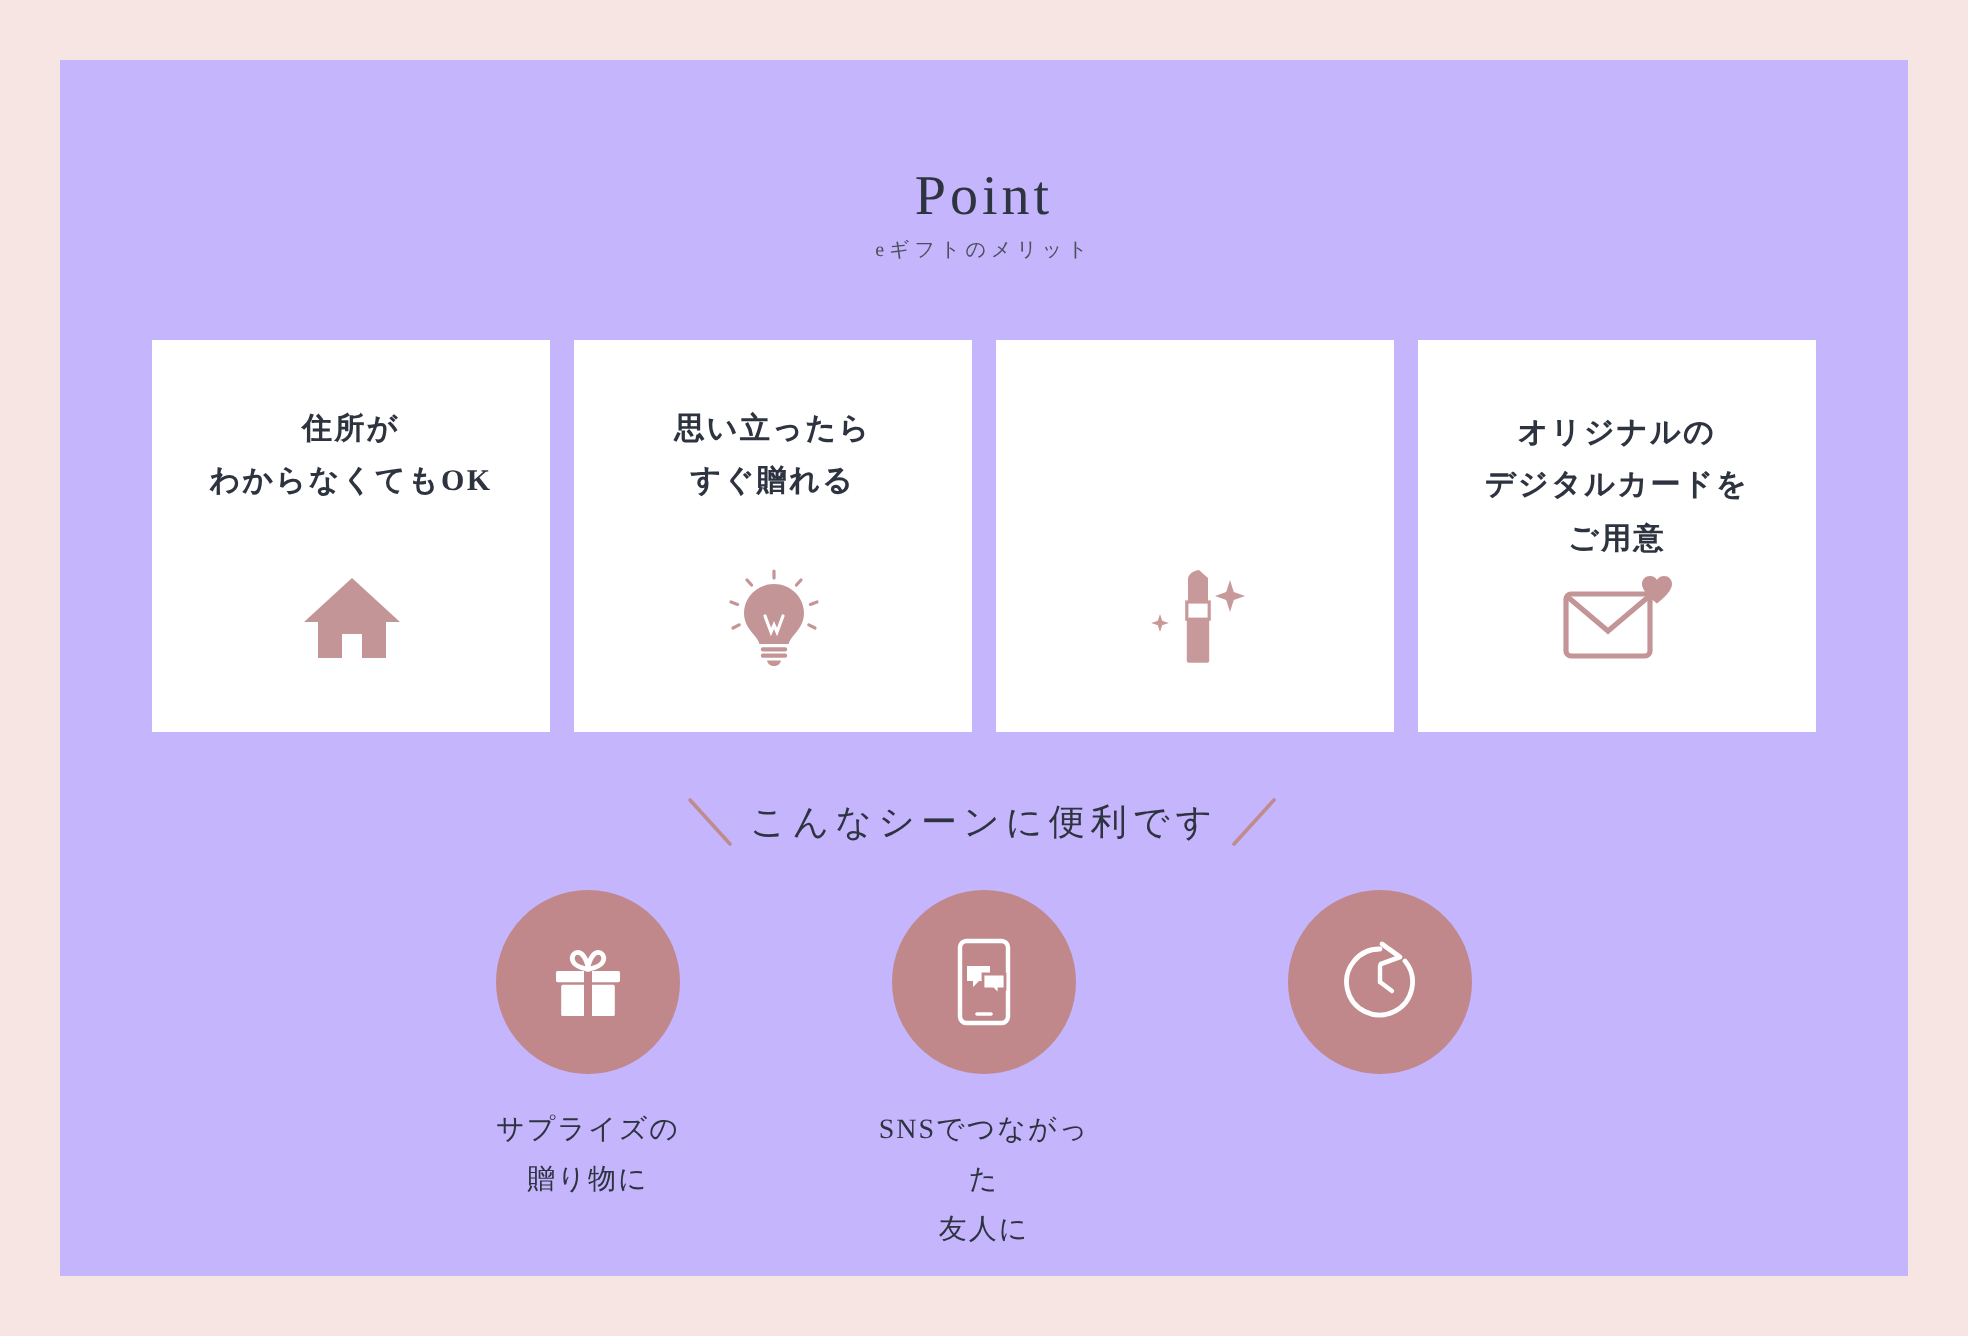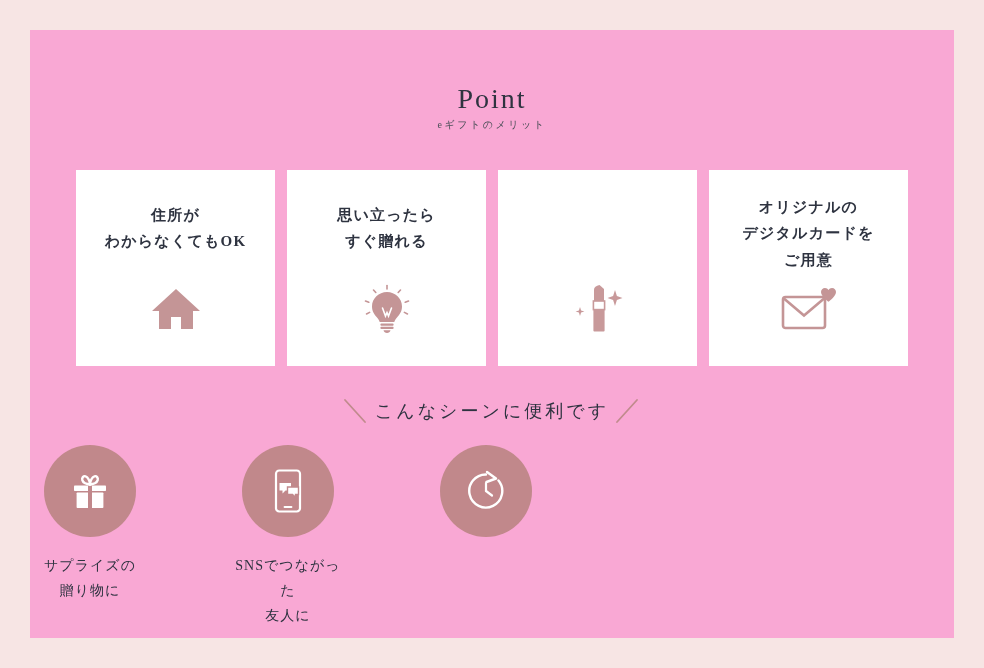--- a/index.html
+++ b/index.html
@@ -11,21 +11,21 @@
   }
   .page {
     position:relative;
     width:984px; height:668px;
     background:#f7e5e4;
   }
   .inner-panel {
     position:absolute;
     left:30px; top:30px;
     width:924px; height:608px;
-    background:#f9a8d4;
+    background:#c4b5fd;
   }
 
   
   .heading-block {
     position:absolute;
     left:0; top:52px;
     width:924px;
     text-align:center;
   }
   .point-title {
@@ -63,21 +63,21 @@
   .card-text {
     margin-top:32px;
     font-family:"Liberation Serif","DejaVu Serif",serif;
     font-size:15px;
     line-height:1.75;
     letter-spacing:1.2px;
     color:#2e3340;
     text-align:center;
     white-space:pre-line;
   }
-  .card-text.three-line { margin-top:24px; }
+  .card-text.three-line { margin-top:34px; }
   .card-icon {
     margin-top:auto;
     margin-bottom:34px;
     height:46px;
     display:flex;
     align-items:center;
     justify-content:center;
   }
 
   
@@ -100,20 +100,21 @@
     letter-spacing:3px;
     color:#2e3340;
   }
 
   
   .scenes-row {
     position:absolute;
     left:0; top:415px;
     width:924px;
     display:flex;
+    justify-content:center;
     gap:78px;
   }
   .scene-item {
     width:120px;
     display:flex;
     flex-direction:column;
     align-items:center;
   }
   .scene-circle {
     width:92px; height:92px;

